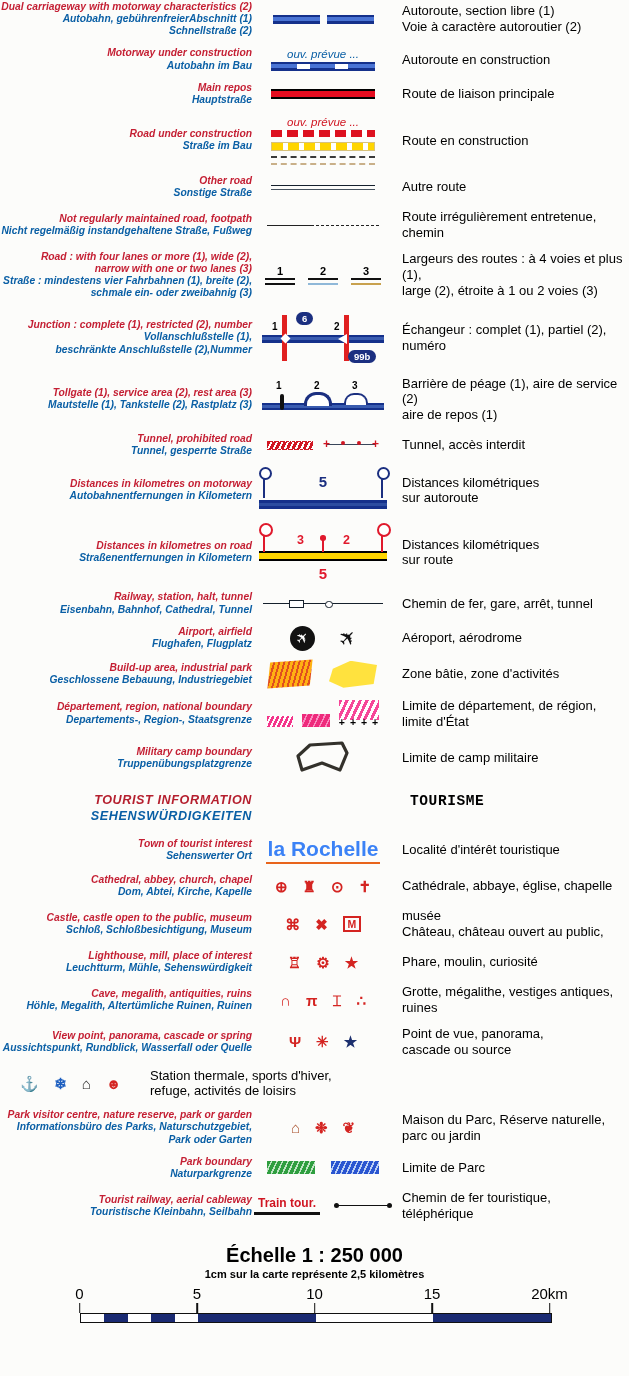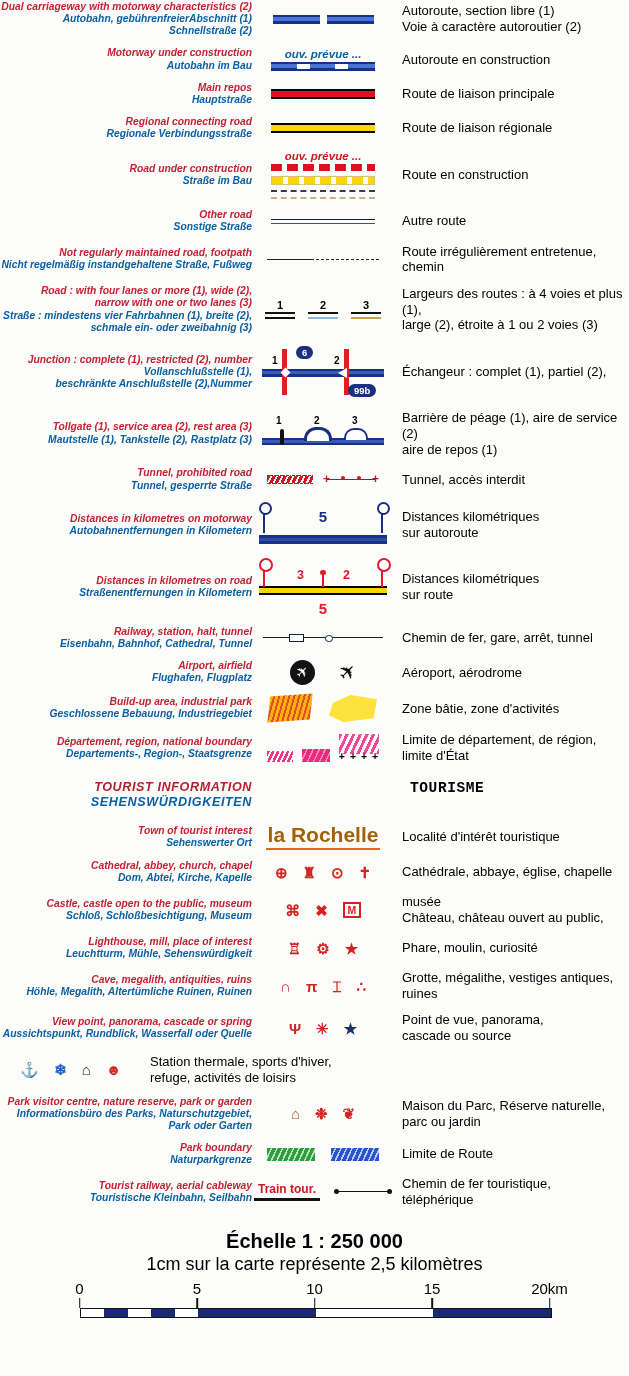--- a/index.html
+++ b/index.html
@@ -13,21 +13,21 @@
   .sym{flex:0 0 142px;display:flex;flex-direction:column;align-items:center;justify-content:center;}
   .fr{flex:1;font-size:13px;line-height:1.22;padding-left:8px;}
   .hdr-row{display:flex;align-items:flex-start;margin:16px 0 12px;}
   .hdr-en{color:#b51f2e;font-weight:bold;font-style:italic;font-size:12.6px;letter-spacing:.6px;line-height:1.25;}
   .hdr-de{color:#0a5fa5;font-weight:bold;font-style:italic;font-size:12.6px;letter-spacing:.6px;line-height:1.25;}
   .hdr-fr{font-weight:bold;font-size:14.5px;letter-spacing:.6px;padding-left:8px;font-family:Liberation Mono, monospace;}
   
   .mwseg{display:flex;gap:7px;}
   .mwseg i{display:block;width:47px;height:9px;
     background:linear-gradient(180deg,#15318b 0 2.5px,#4a74d4 2.5px 6.5px,#15318b 6.5px 9px);}
-  .ouv{font-style:italic;font-weight:bold;font-size:11.5px;margin-bottom:2px;}
+  .ouv{font-style:italic;font-weight:normal;font-size:11.5px;margin-bottom:2px;}
   .ouv.blue{color:#0a5fa5;} .ouv.red{color:#d01622;}
   .mwc{position:relative;width:104px;height:9px;
     background:linear-gradient(180deg,#15318b 0 2.5px,#4a74d4 2.5px 6.5px,#15318b 6.5px 9px);}
   .mwc b{position:absolute;top:2px;width:13px;height:5px;background:#fff;}
   .roadbar{width:104px;height:9.5px;box-sizing:border-box;border-top:2.4px solid #000;border-bottom:2.4px solid #000;}
   .roadbar.red{background:#e60d20;} .roadbar.yellow{background:#ffd500;}
   .rc-lines{display:flex;flex-direction:column;gap:5px;width:104px;}
   .rc1{height:7px;background:repeating-linear-gradient(90deg,#dd1120 0 11px,#fff 11px 16px);}
   .rc2{height:7px;background:repeating-linear-gradient(90deg,#ffd500 0 11px,#fff 11px 16px);border:.5px solid #d8c27a;}
   .rc3{height:0;border-top:2.2px dashed #3a3a3a;}
@@ -95,41 +95,41 @@
   .bu1{width:42px;height:26px;transform:skewX(-10deg) rotate(-4deg);
     background:repeating-linear-gradient(100deg,#ffb012 0 3px,#e04f1e 3px 5px);}
   .bu2{width:48px;height:27px;background:#ffe23e;
     clip-path:polygon(8% 30%,45% 0,100% 16%,93% 86%,30% 100%,0 76%);}
   .bd{display:flex;gap:9px;align-items:flex-end;}
   .bd1{width:26px;height:11px;background:repeating-linear-gradient(115deg,#f3358a 0 2.5px,#fff 2.5px 4.5px);}
   .bd2{width:28px;height:13px;background:repeating-linear-gradient(115deg,#ee2a7b 0 4px,#fa8cc0 4px 5.5px);}
   .bd3{display:flex;flex-direction:column;align-items:center;}
   .bd3 .bar{width:40px;height:20px;background:repeating-linear-gradient(115deg,#f64698 0 3px,#fff 3px 6px);}
   .bd3 .crosses{font-weight:bold;font-size:10.5px;line-height:1;margin-top:-3px;letter-spacing:1px;}
-  .town{font-size:21px;font-weight:bold;color:#a16207;border-bottom:2.6px solid #e8641b;padding:0 2px 1px;}
+  .town{font-size:21px;font-weight:bold;color:#3b82f6;border-bottom:2.6px solid #e8641b;padding:0 2px 1px;}
   .glyphs{display:flex;gap:15px;align-items:center;justify-content:center;}
   .g{font-size:15px;font-weight:bold;line-height:1;font-style:normal;}
   .g.boxed{border:2px solid currentColor;font-size:10.5px;padding:0 2.5px;line-height:12px;}
   .pb{display:flex;gap:16px;}
   .pb i{display:block;width:48px;height:13px;}
   .pb .green{background:repeating-linear-gradient(115deg,#2f9e3f 0 3.5px,#bfe5c4 3.5px 5px);}
   .pb .blue{background:repeating-linear-gradient(115deg,#2a55d0 0 3.5px,#bcd0f5 3.5px 5px);}
   .tt{display:flex;gap:14px;align-items:center;}
   .tt-l{display:flex;flex-direction:column;align-items:center;}
   .tt-label{color:#d01622;font-weight:bold;font-size:12px;line-height:1.1;}
   .tt-bar{width:66px;height:2.6px;background:#111;margin-top:2px;}
   .cable{position:relative;width:58px;height:8px;}
   .cable .ln{position:absolute;left:2px;right:2px;top:3px;border-top:1.6px solid #111;}
   .cable .d1,.cable .d2{position:absolute;top:1px;width:5px;height:5px;background:#111;border-radius:50%;}
   .cable .d1{left:0;} .cable .d2{right:0;}
   .mil svg{display:block;}
   
   .scale{text-align:center;margin:22px 0 6px;}
   .scale-title{font-size:20px;font-weight:bold;line-height:1.1;}
-  .scale-sub{font-size:18px;font-weight:normal;margin-top:2px;}
+  .scale-sub{font-size:11px;font-weight:bold;margin-top:2px;}
   .sbar-wrap{position:relative;width:470px;margin:6px auto 0;height:38px;}
   .sbar-ticklabels{position:relative;height:17px;}
   .stick-label{position:absolute;transform:translateX(-50%);font-size:15px;line-height:1;top:0;white-space:nowrap;}
   .stick{position:absolute;width:1.6px;height:10px;background:#111;top:17px;transform:translateX(-50%);}
   .sbar{position:absolute;left:0;top:27px;width:470px;height:8px;border:1.2px solid #111;display:flex;box-sizing:content-box;}
   .sbar i{display:block;height:100%;}
 </style>
 </head>
 <body>
 
@@ -170,32 +170,20 @@
     <div class="row">
     <div class="labels">
       <div class="lab en">Main repos</div>
         <div class="lab de">Hauptstraße</div>
       </div>
     <div class="sym">
         <div class="roadbar red"></div>
       </div>
     <div class="fr">
         <div>Route de liaison principale</div>
-      </div>
-    </div>
-    <div class="row">
-    <div class="labels">
-      <div class="lab en">Regional connecting road</div>
-        <div class="lab de">Regionale Verbindungsstraße</div>
-      </div>
-    <div class="sym">
-        <div class="roadbar yellow"></div>
-      </div>
-    <div class="fr">
-        <div>Route de liaison régionale</div>
       </div>
     </div>
     <div class="row">
     <div class="labels">
       <div class="lab en">Road under construction</div>
         <div class="lab de">Straße im Bau</div>
       </div>
     <div class="sym">
         <div class="ouv red">ouv. prévue ...</div>
       <div class="rc-lines">
@@ -282,20 +270,21 @@
       <span class="jx-n" style="left:10px;top:11px">1</span>
       <span class="jx-n" style="left:72px;top:11px">2</span>
       <span class="badge" style="left:34px;top:2px">6</span>
       <span class="badge" style="left:86px;top:40px">99b</span>
       <span class="jx-diamond"></span>
           <span class="jx-tri"></span>
         </div>
       </div>
     <div class="fr">
         <div>Échangeur : complet (1), partiel (2),</div>
+        <div>numéro</div>
       </div>
     </div>
     <div class="row">
     <div class="labels">
       <div class="lab en">Tollgate (1), service area (2), rest area (3)</div>
         <div class="lab de">Mautstelle (1), Tankstelle (2), Rastplatz (3)</div>
       </div>
     <div class="sym">
         <div class="tg">
       <span class="tg-n" style="left:14px">1</span>
@@ -438,20 +427,36 @@
             <span class="bar"></span>
       <span class="crosses">+ + + +</span>
           </span>
         </div>
       </div>
     <div class="fr">
         <div>Limite de département, de région,</div>
         <div>limite d'État</div>
       </div>
     </div>
+    <div class="row">
+    <div class="labels">
+      <div class="lab en">Military camp boundary</div>
+        <div class="lab de">Truppenübungsplatzgrenze</div>
+      </div>
+    <div class="sym">
+        <div class="mil">
+      <svg width="62" height="38" viewBox="0 0 62 38">
+            <polygon points="6,17 18,6 50,4 55,14 48,31 30,24 10,31" fill="none" stroke="#33312b" stroke-width="3.2" stroke-linejoin="round"></polygon>
+          </svg>
+        </div>
+      </div>
+    <div class="fr">
+        <div>Limite de camp militaire</div>
+      </div>
+    </div>
     <div class="hdr-row">
       <div class="labels">
         <div class="hdr-en">TOURIST INFORMATION</div>
       <div class="hdr-de">SEHENSWÜRDIGKEITEN</div>
       </div>
       <div class="sym"></div>
       <div class="fr"><span class="hdr-fr">TOURISME</span></div>
     </div>
     <div class="row">
     <div class="labels">
@@ -587,21 +592,21 @@
       <div class="lab en">Park boundary</div>
         <div class="lab de">Naturparkgrenze</div>
       </div>
     <div class="sym">
         <div class="pb">
       <i class="green"></i>
       <i class="blue"></i>
         </div>
       </div>
     <div class="fr">
-        <div>Limite de Route</div>
+        <div>Limite de Parc</div>
       </div>
     </div>
     <div class="row">
     <div class="labels">
       <div class="lab en">Tourist railway, aerial cableway</div>
         <div class="lab de">Touristische Kleinbahn, Seilbahn</div>
       </div>
     <div class="sym">
         <div class="tt">
       <span class="tt-l">

